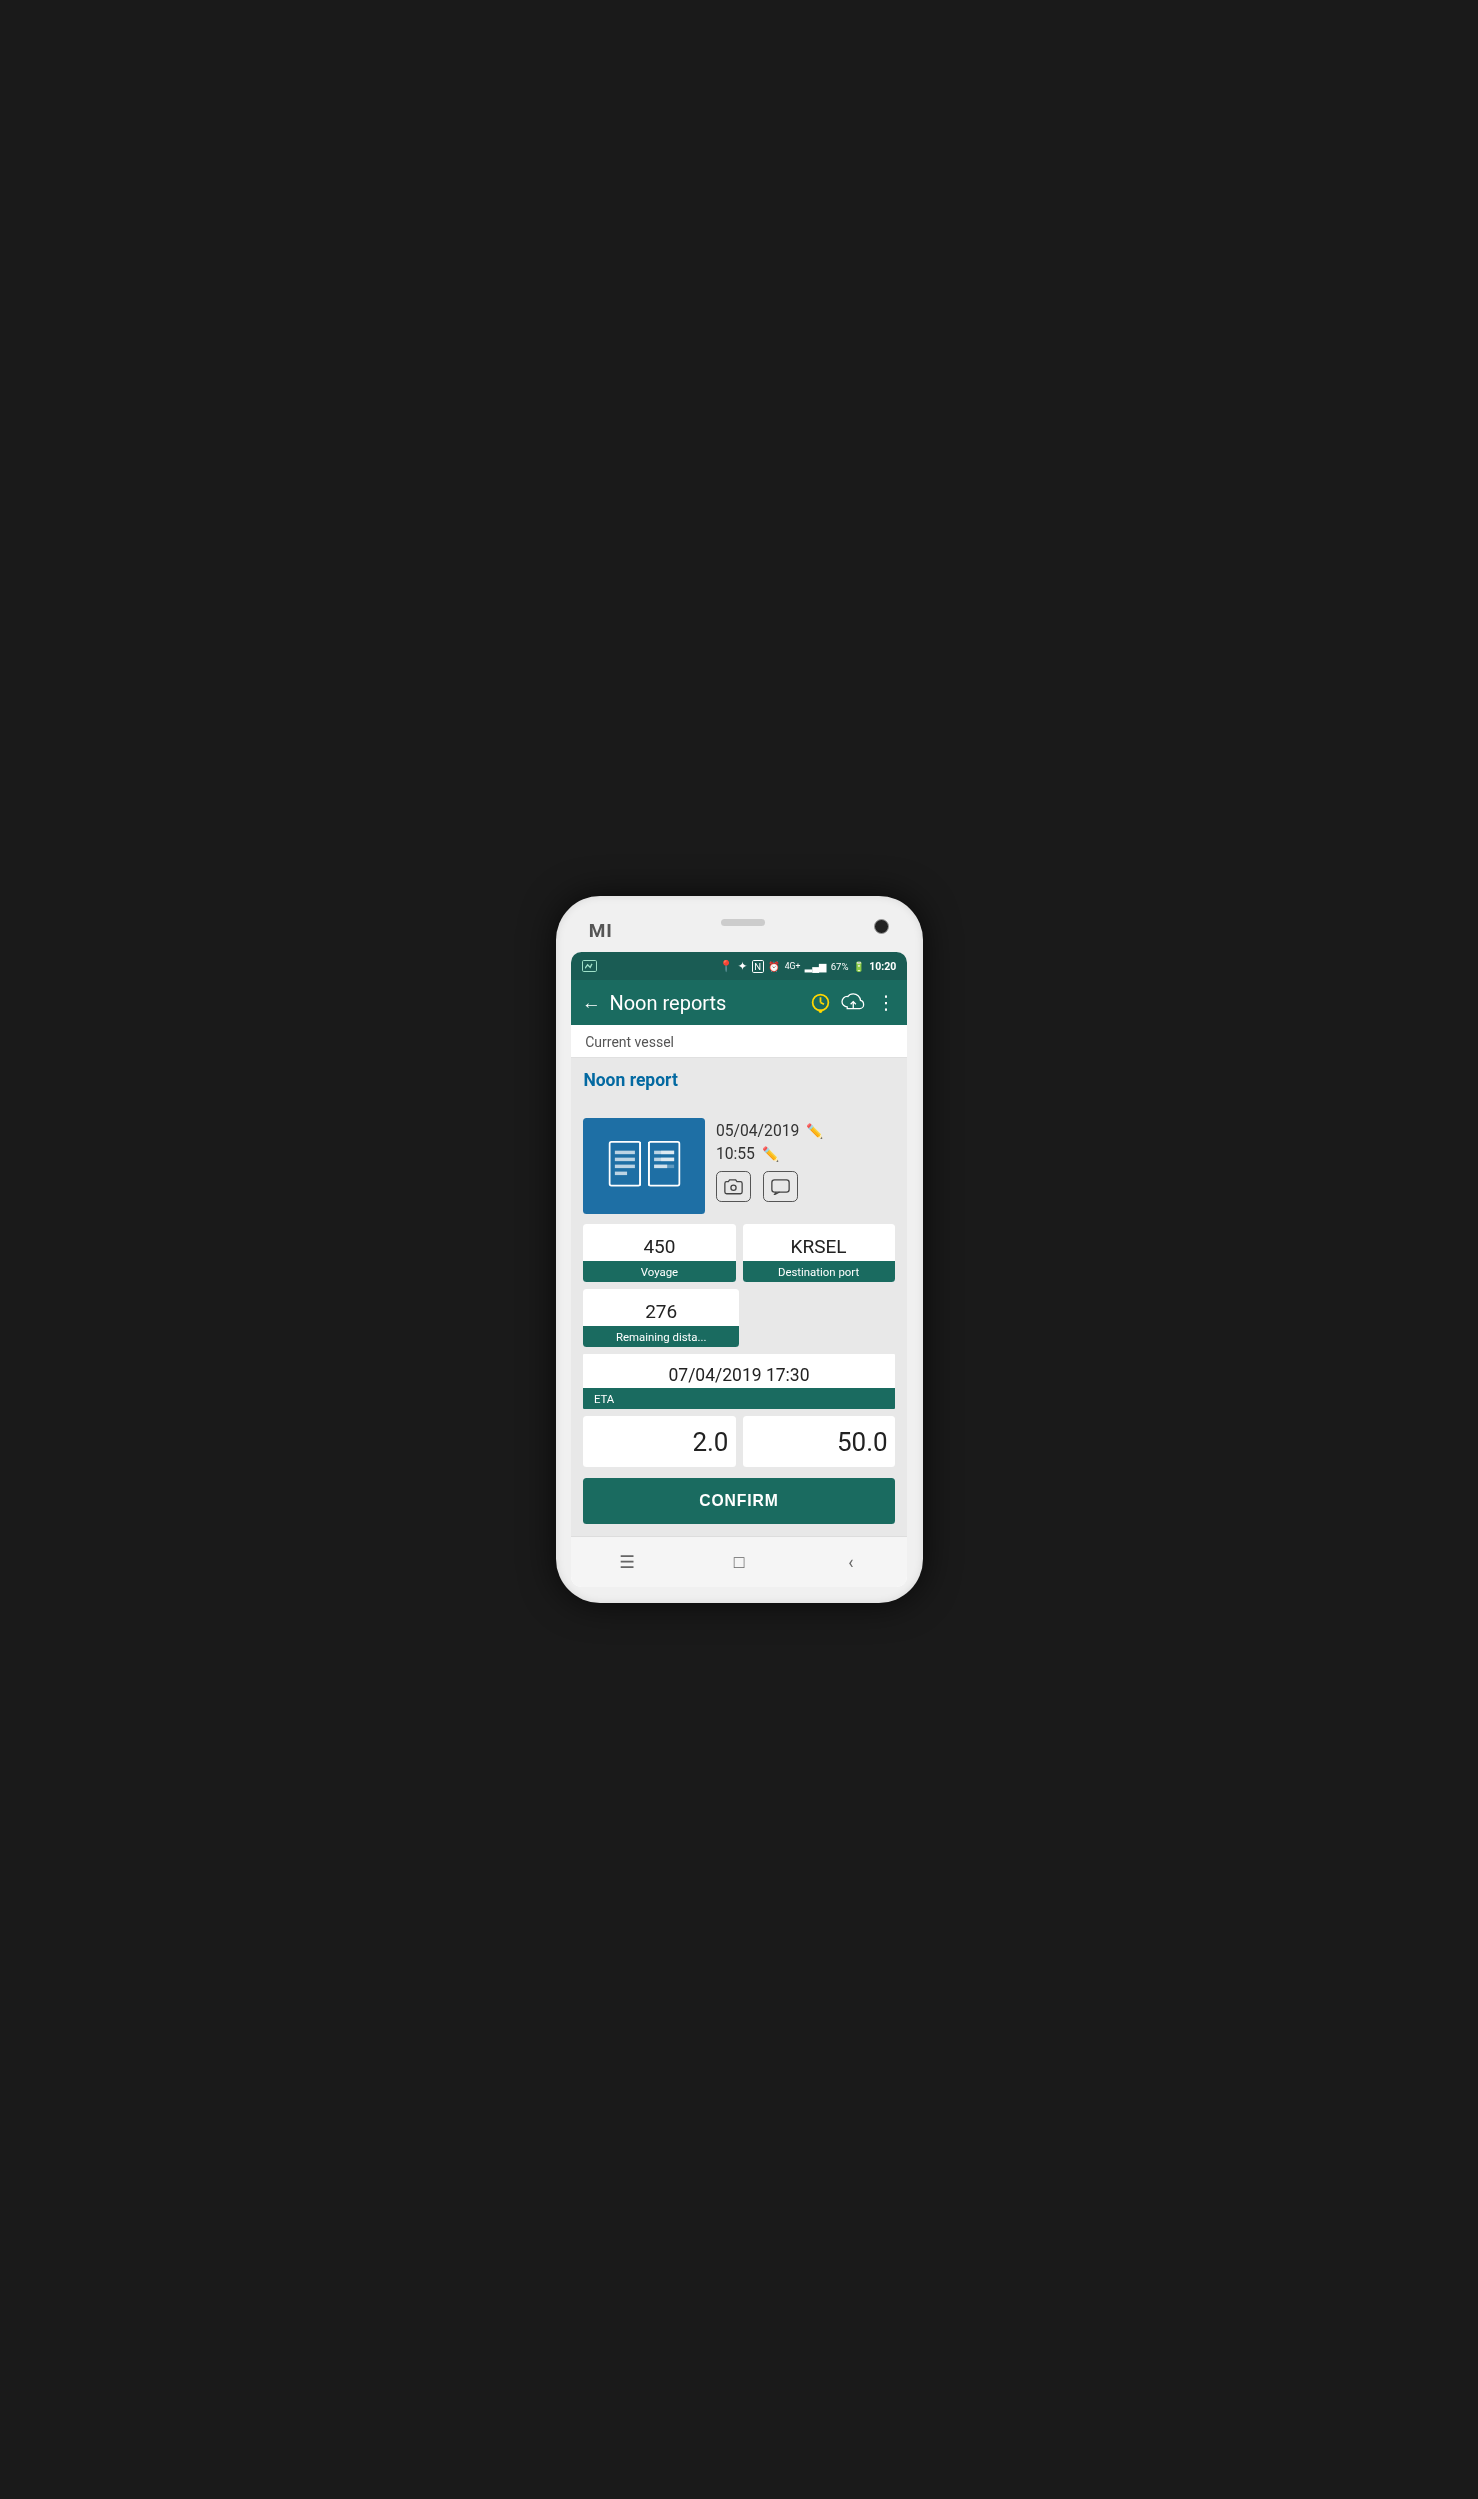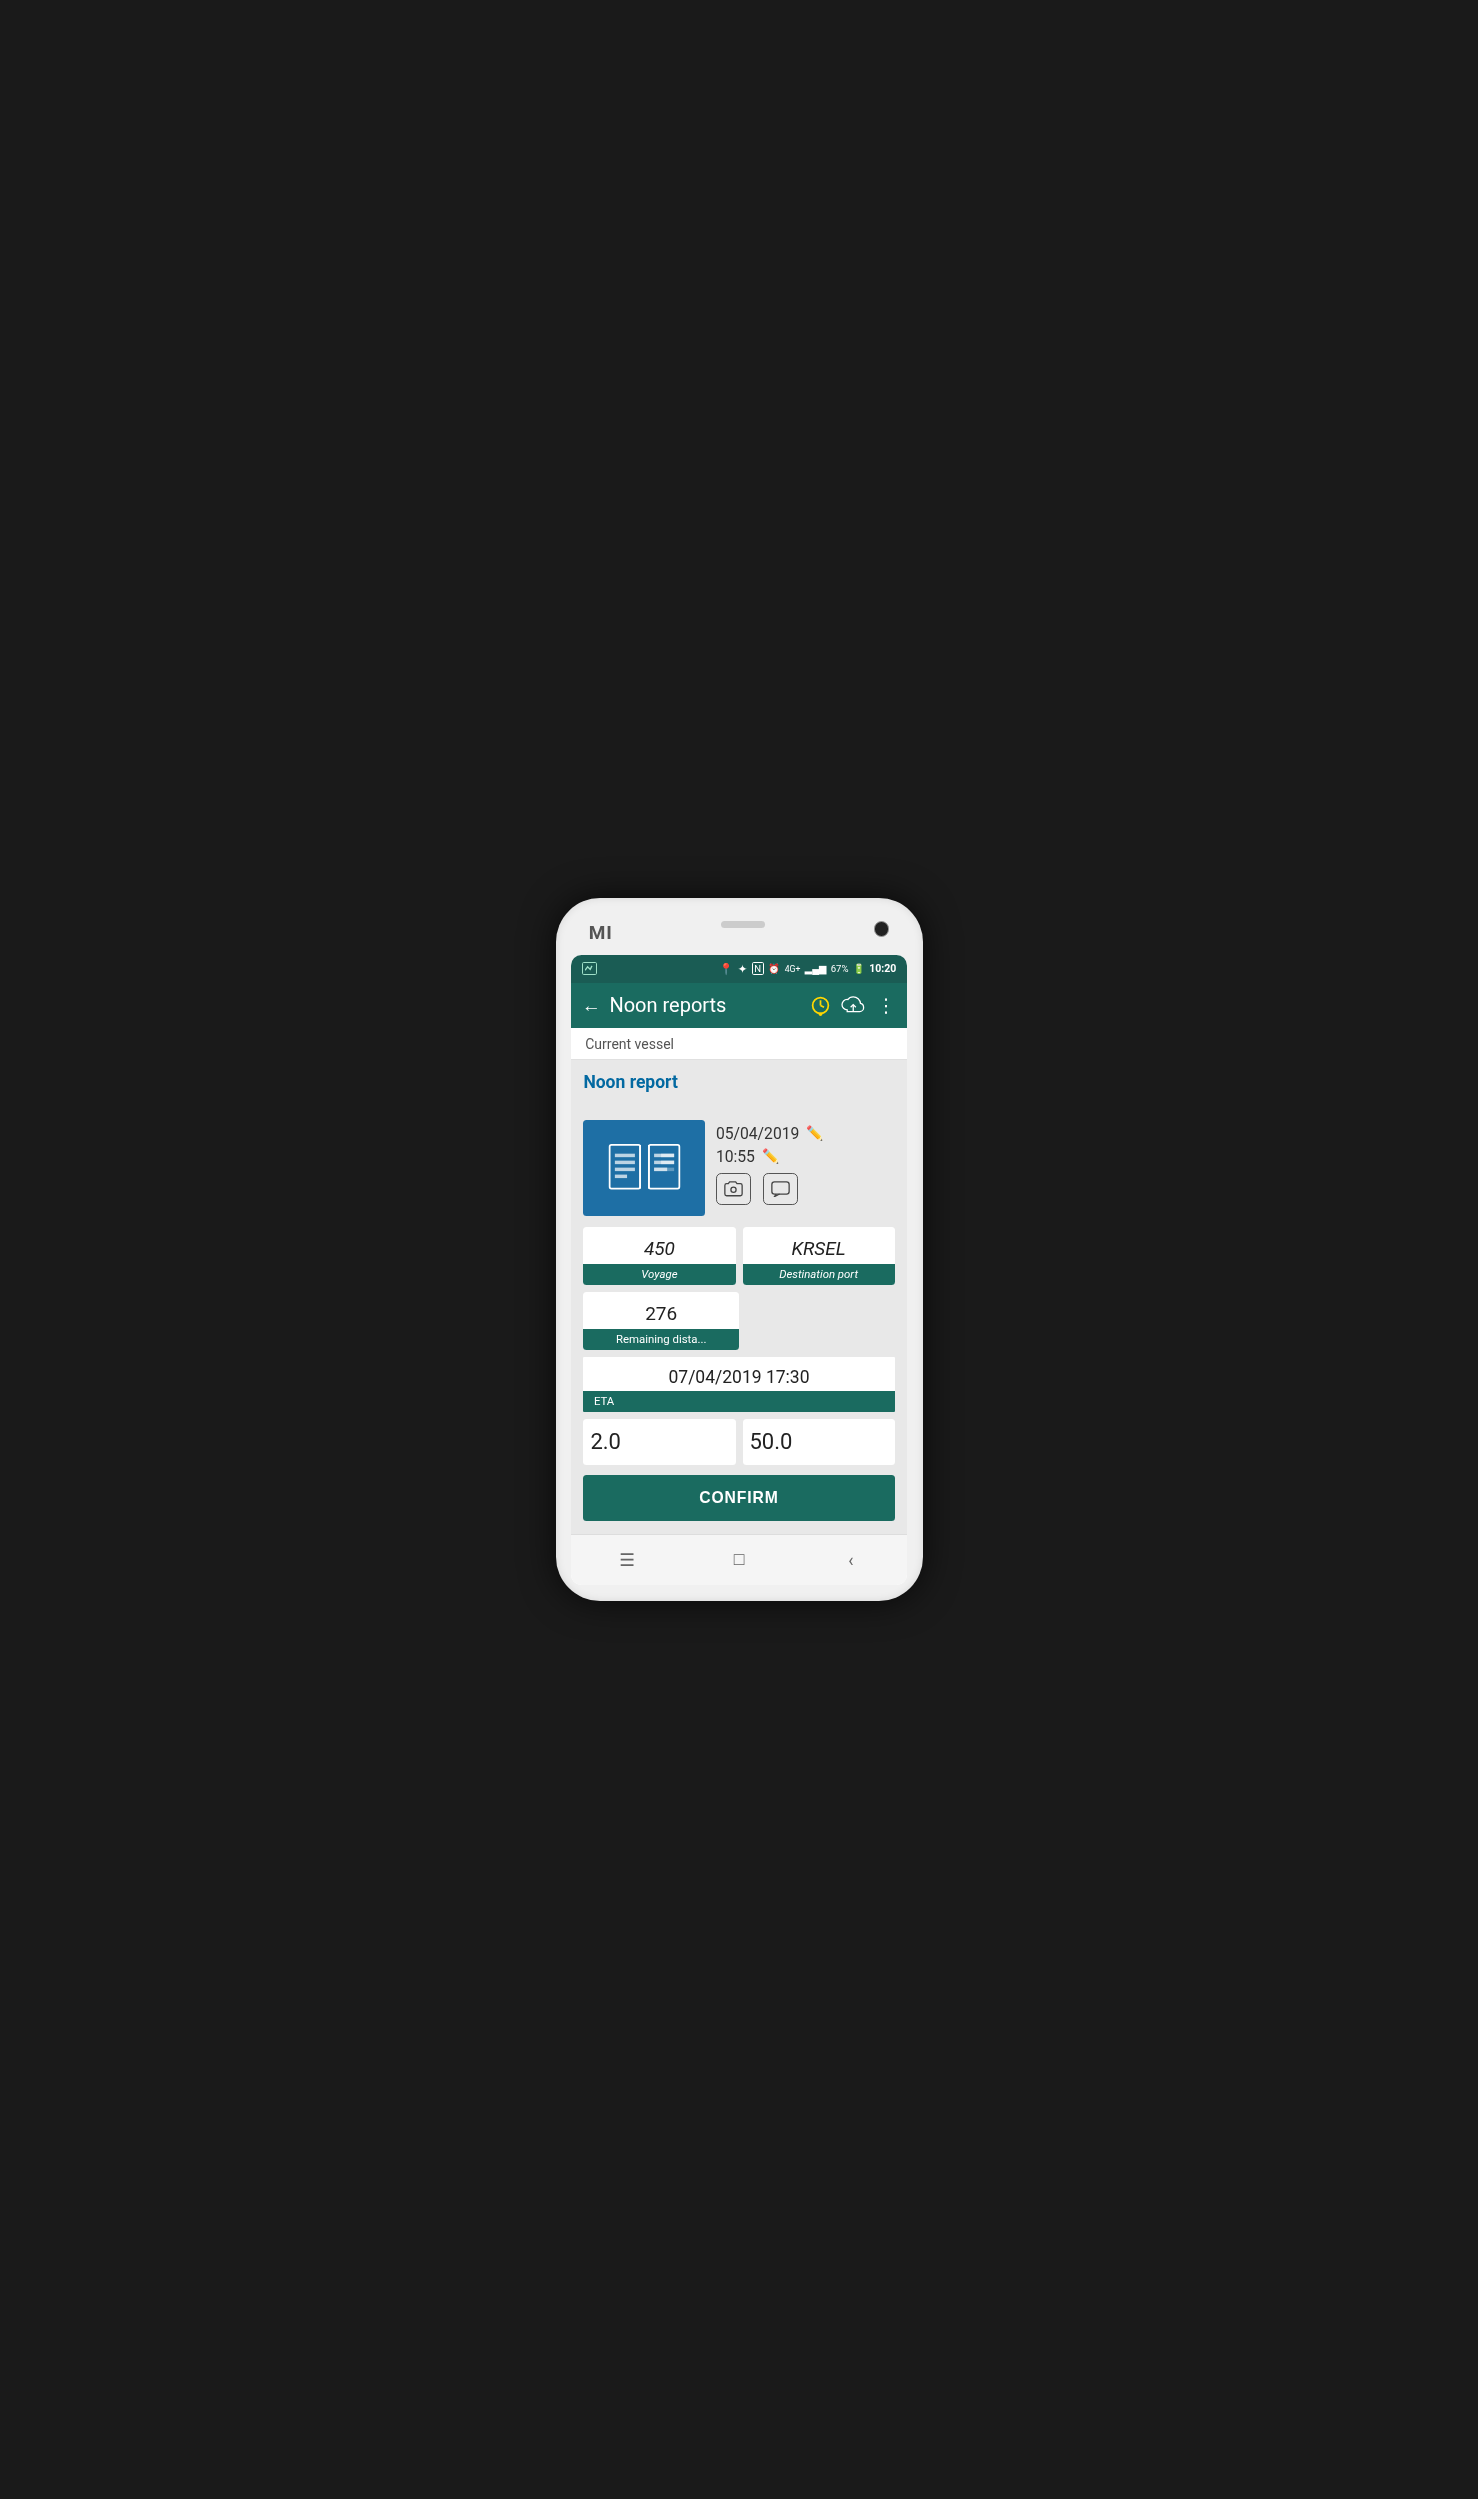--- a/index.html
+++ b/index.html
@@ -218,21 +218,20 @@
       color: #444;
       background: transparent;
     }
 
     
     .fields-grid {
       display: grid;
       grid-template-columns: 1fr 1fr;
       gap: 7px;
       margin-bottom: 7px;
-      font-style: italic;
     }
 
     .fields-grid-1 {
       display: grid;
       grid-template-columns: 1fr 1fr;
       margin-bottom: 7px;
     }
 
     .field-box {
       background: #fff;
@@ -280,22 +279,22 @@
       display: grid;
       grid-template-columns: 1fr 1fr;
       gap: 7px;
       margin-bottom: 10.5px;
     }
 
     .bottom-value-box {
       background: #fff;
       border-radius: 3.5px;
       padding: 10.5px 7px;
-      text-align: left;
-      font-size: 22px;
+      text-align: right;
+      font-size: 26px;
       color: #222;
     }
 
     .confirm-btn {
       background: #1a6b60;
       color: #fff;
       font-size: 15.7px;
       font-weight: bold;
       letter-spacing: 0.9px;
       border: none;

